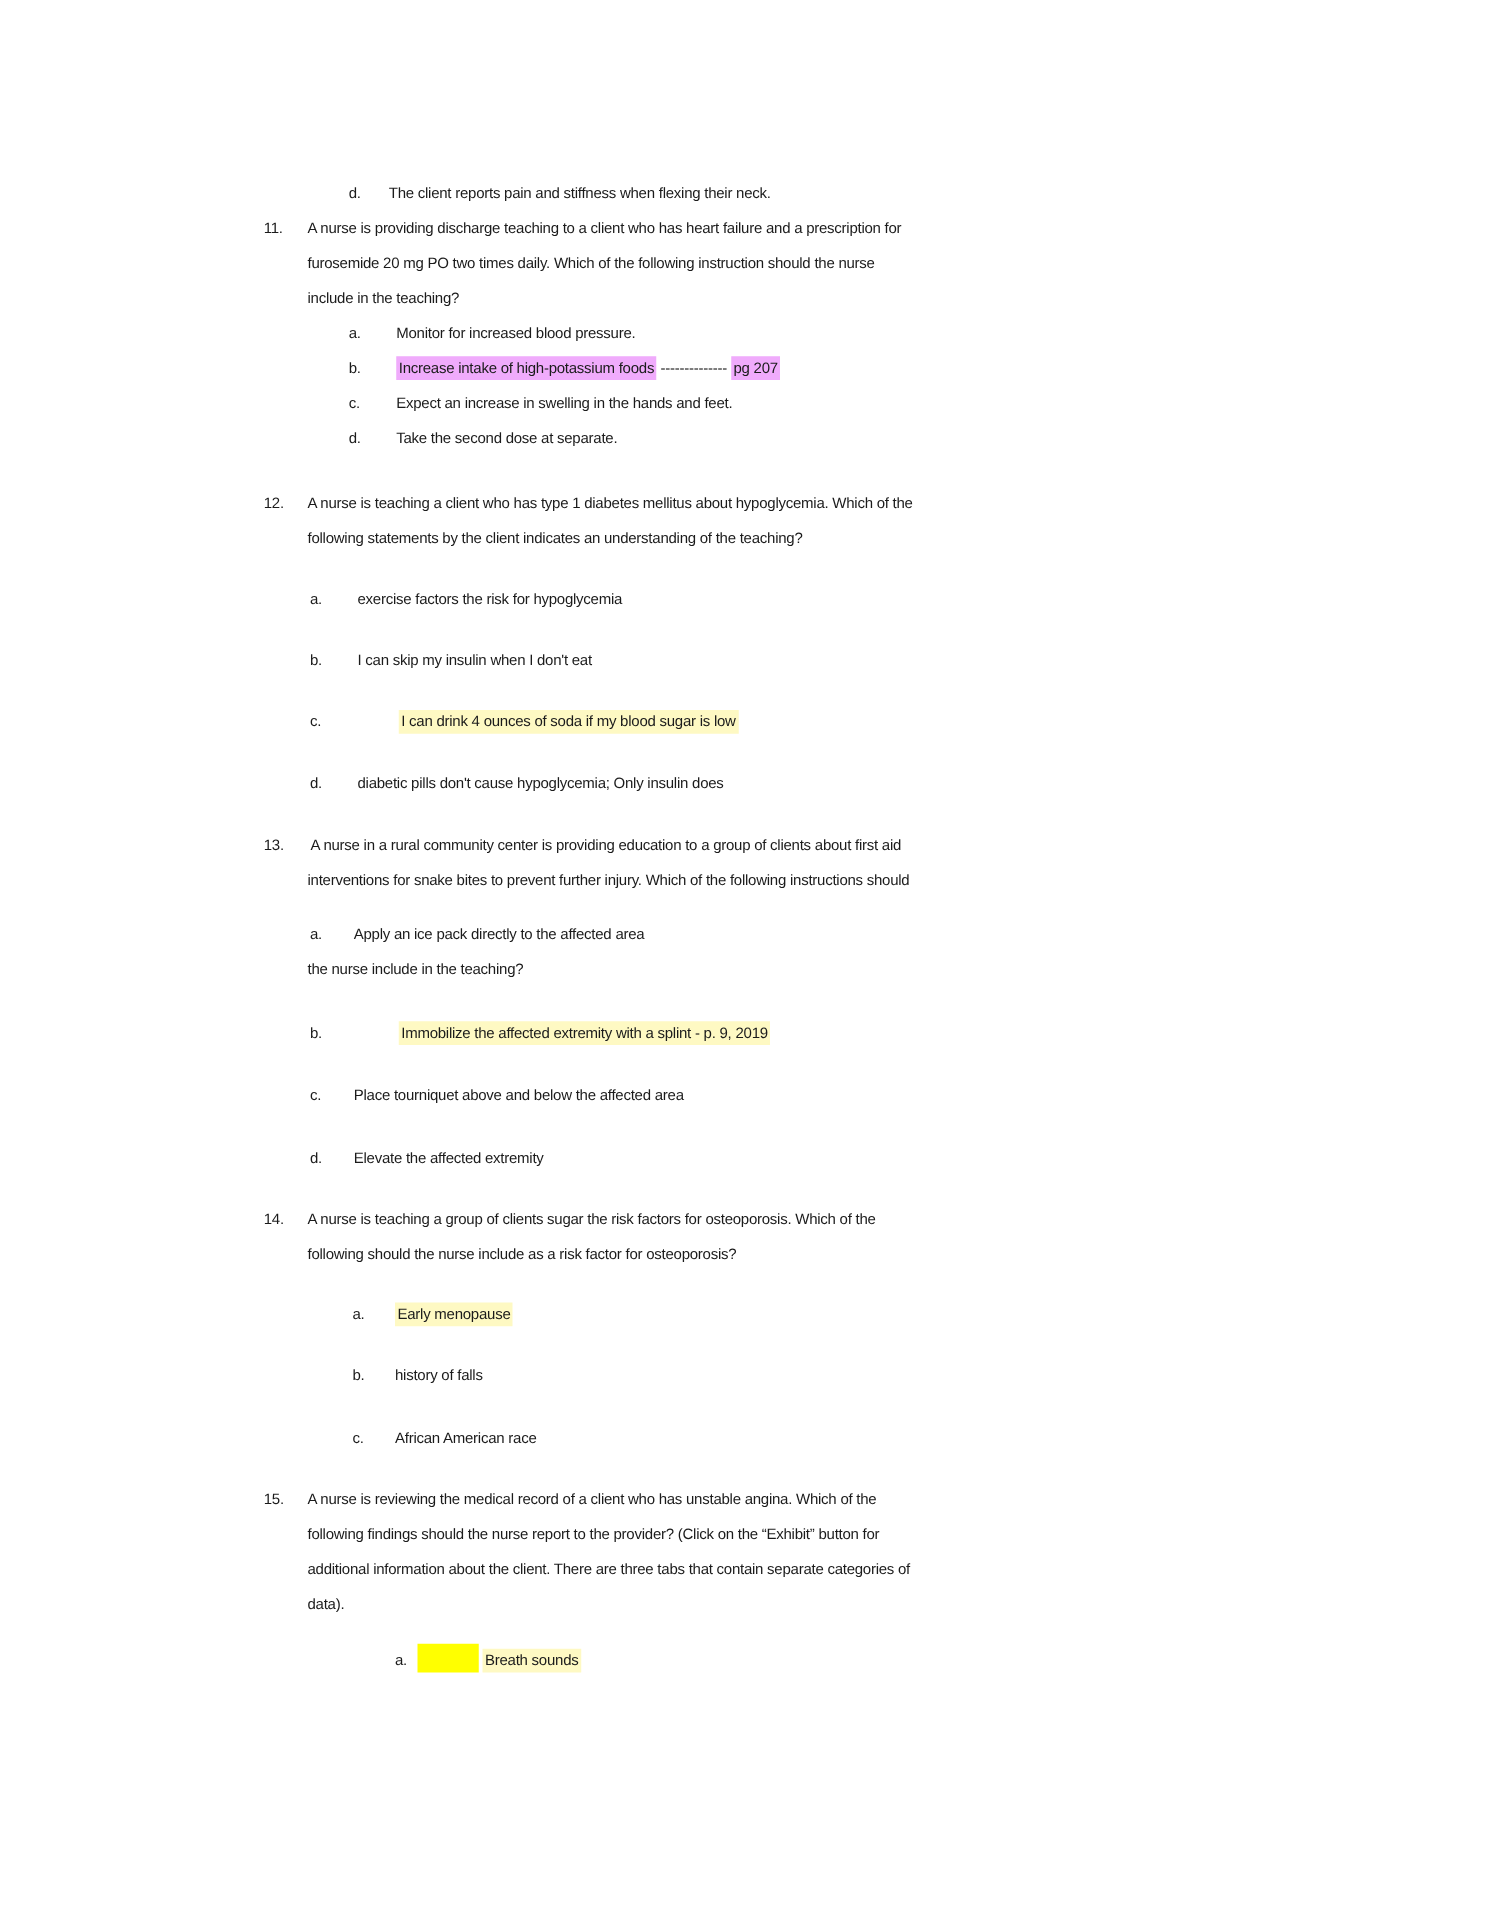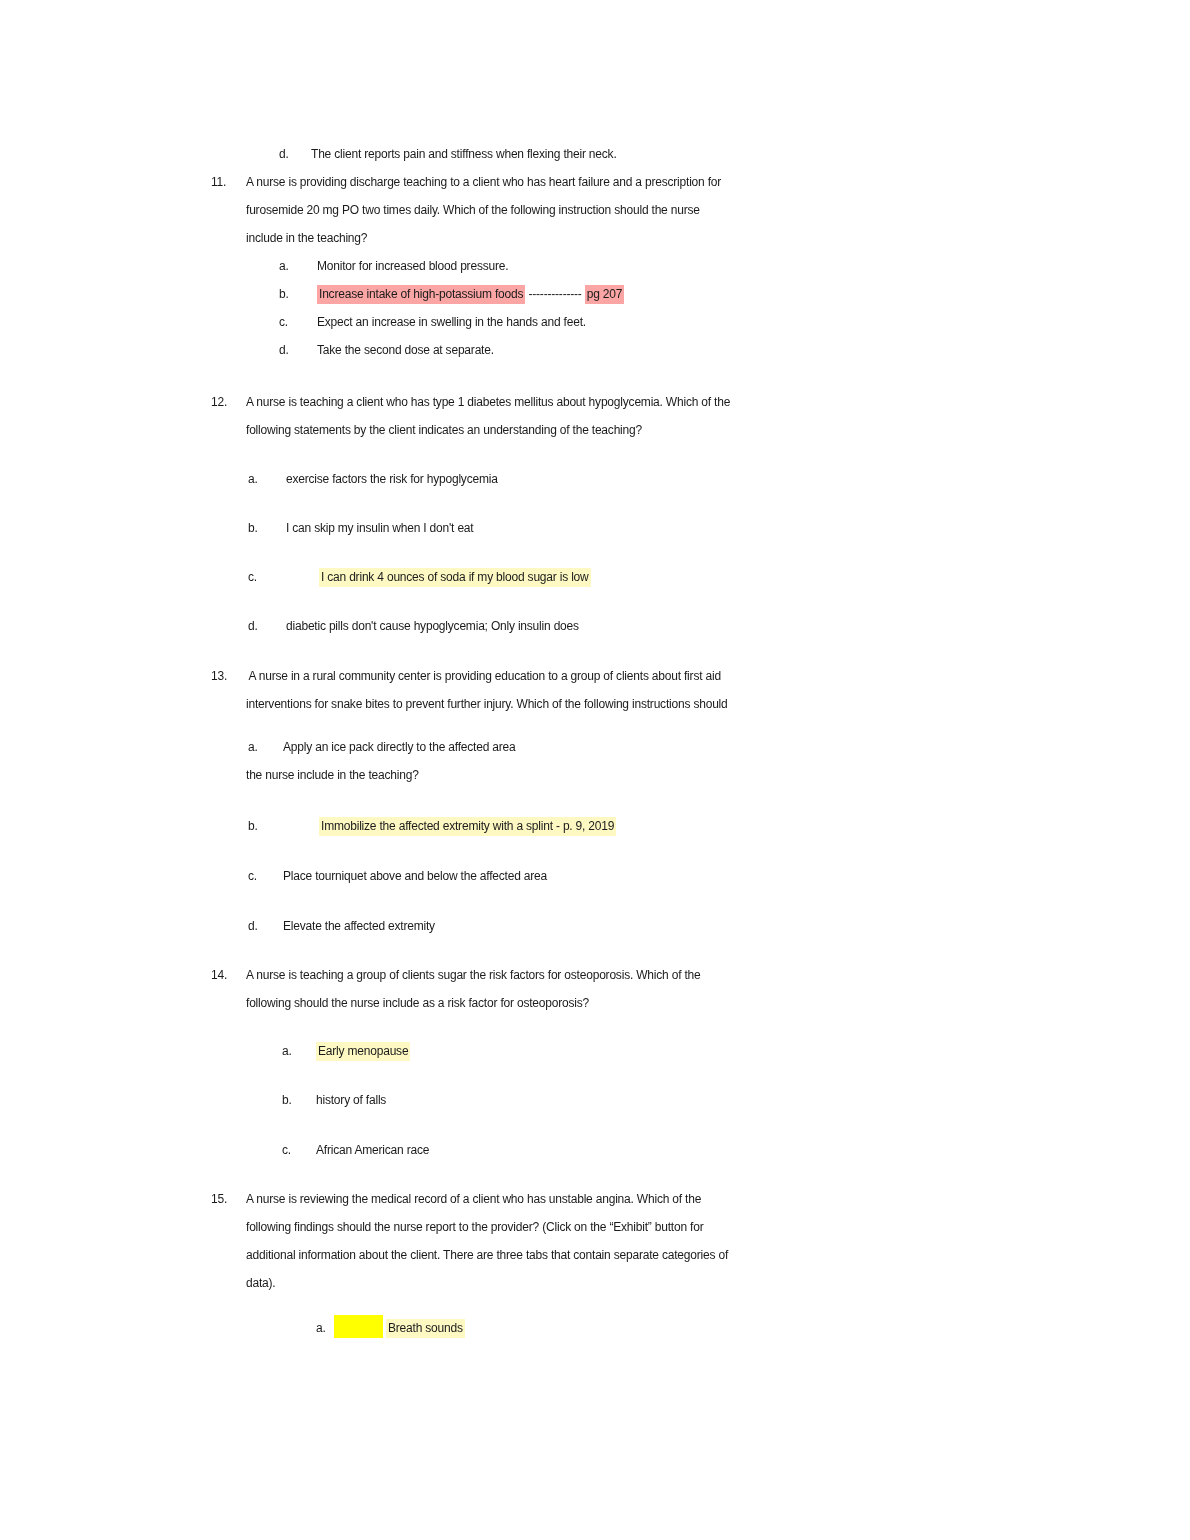--- a/index.html
+++ b/index.html
@@ -16,21 +16,21 @@
   }
   .line{white-space:nowrap;}
   .letter{display:inline-block;}
   .w18{width:18px;}
   .w32{width:32px;}
   .w34{width:34px;}
   .w35{width:35px;}
   .w38{width:38px;}
   .w71{width:71px;}
   .num{display:inline-block;width:35px;}
-  .hl-g{background:#fca5a5;padding:2px 2px 3px 2px;}
+  .hl-g{background:#f0abfc;padding:2px 2px 3px 2px;}
   .hl-y{background:#fef9c3;padding:2px 2px 3px 2px;}
   .hl-tab{display:inline-block;width:49px;height:23px;background:#ffff00;vertical-align:-6px;margin-right:3px;}
 </style>
 </head>
 <body>
 
 <div class="page">
 
   <div class="line" style="margin-top:140px;margin-left:243px;">
     <span class="letter w32">d.</span><span>The client reports pain and stiffness when flexing their neck.</span>

